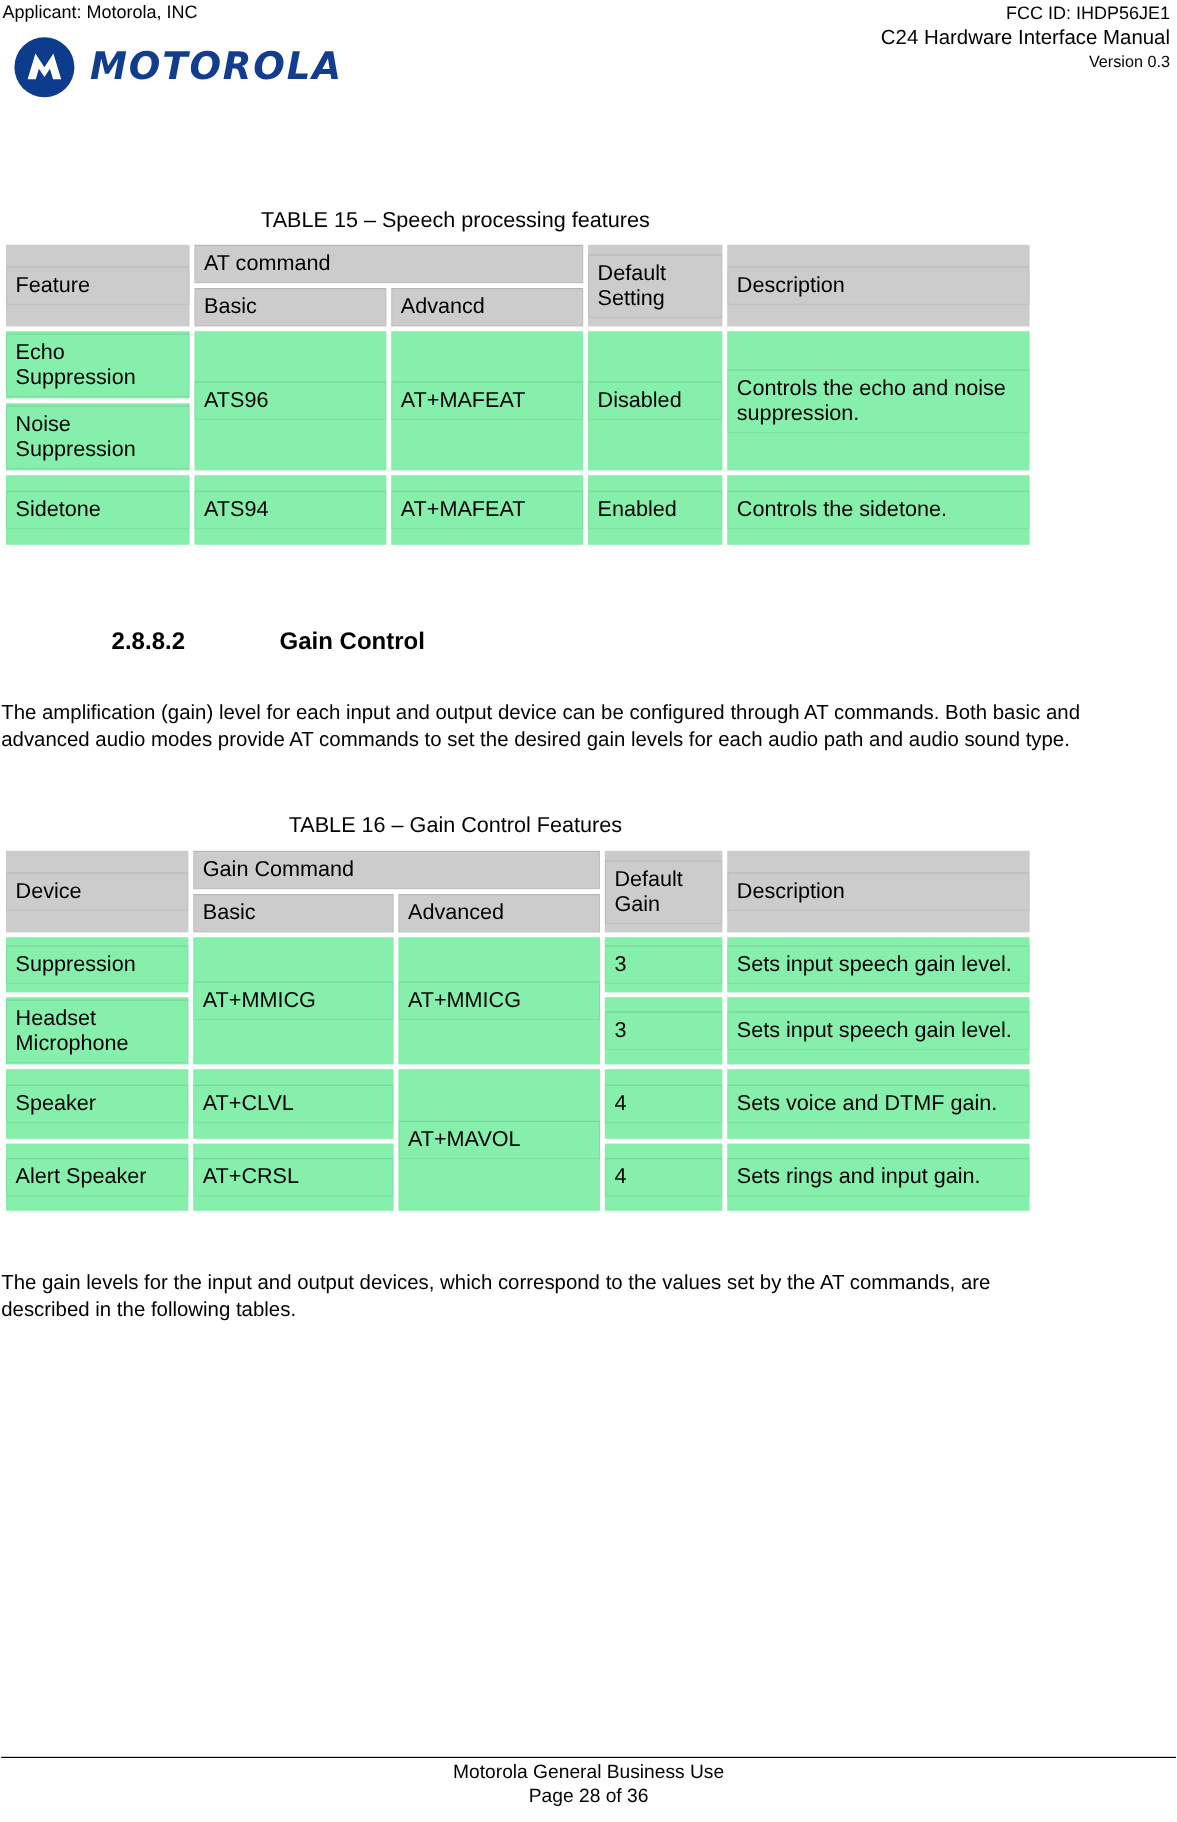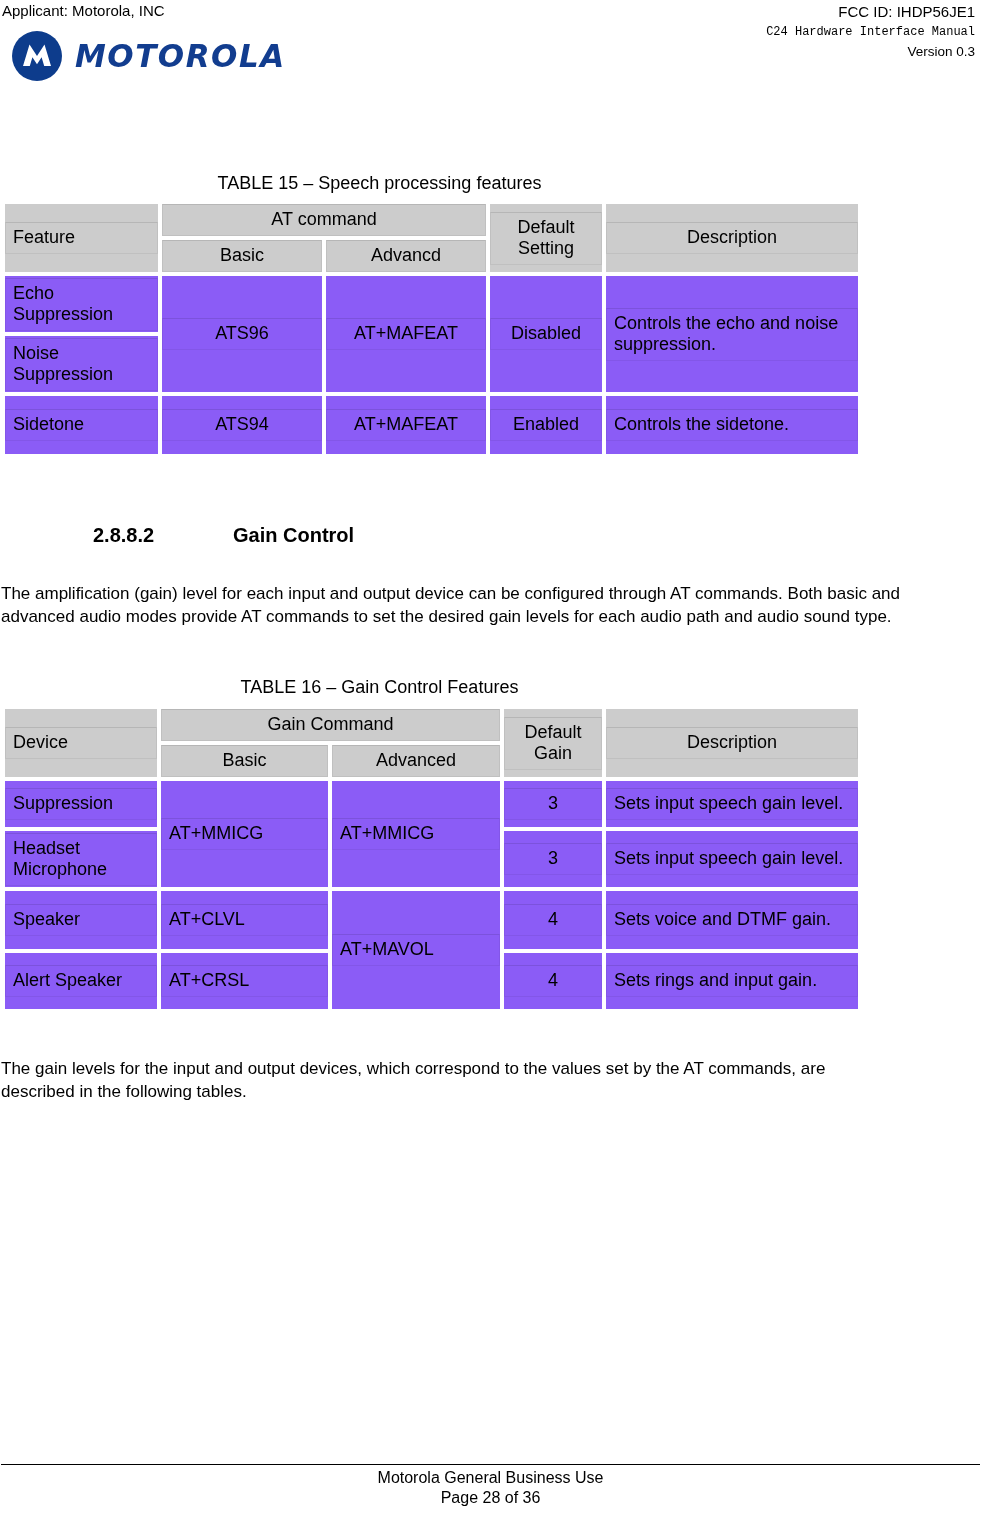--- a/index.html
+++ b/index.html
@@ -29,21 +29,21 @@
     line-height: 18px;
     white-space: nowrap;
   }
   .hdr-right {
     position: absolute;
     top: 2px; right: 6px;
     text-align: right;
   }
   .hdr-right div { line-height: 20px; white-space: nowrap; }
   .hdr-fccid { font-size: 15px; }
-  .hdr-manual { font-size: 12px; font-family: Liberation Mono, monospace; }
+  .hdr-manual { font-size: 17px; }
   .hdr-version { font-size: 13.5px; }
 
   
   .logo-wrap {
     position: absolute;
     top: 30px; left: 12px;
     height: 52px;
     display: flex;
     align-items: center;
   }
@@ -83,31 +83,31 @@
   table.doc-table {
     position: absolute;
     border-collapse: separate;
     border-spacing: 4px 4px;
     table-layout: fixed;
     background: #ffffff;
   }
   table.doc-table td {
     padding: 0;
     vertical-align: middle;
-    background: #8b5cf6;
+    background: #86efac;
   }
   table.doc-table td.hd { background: #cccccc; }
   table.doc-table td > .cellpad {
     padding: 4px 7px 5px 7px;
     border: 1px solid rgba(0,0,0,0.055);
     border-top-color: rgba(0,0,0,0.10);
     font-size: 18px;
     line-height: 21px;
   }
-  table.doc-table td.ctr > .cellpad { text-align: center; }
+  table.doc-table td.ctr > .cellpad { }
 
   #table-15 { top: 200px; left: 1px; }
   #table-16 { top: 705px; left: 1px; }
 
   .para {
     position: absolute;
     font-size: 17px;
     line-height: 23px;
     width: 972px;
     left: 1px;

